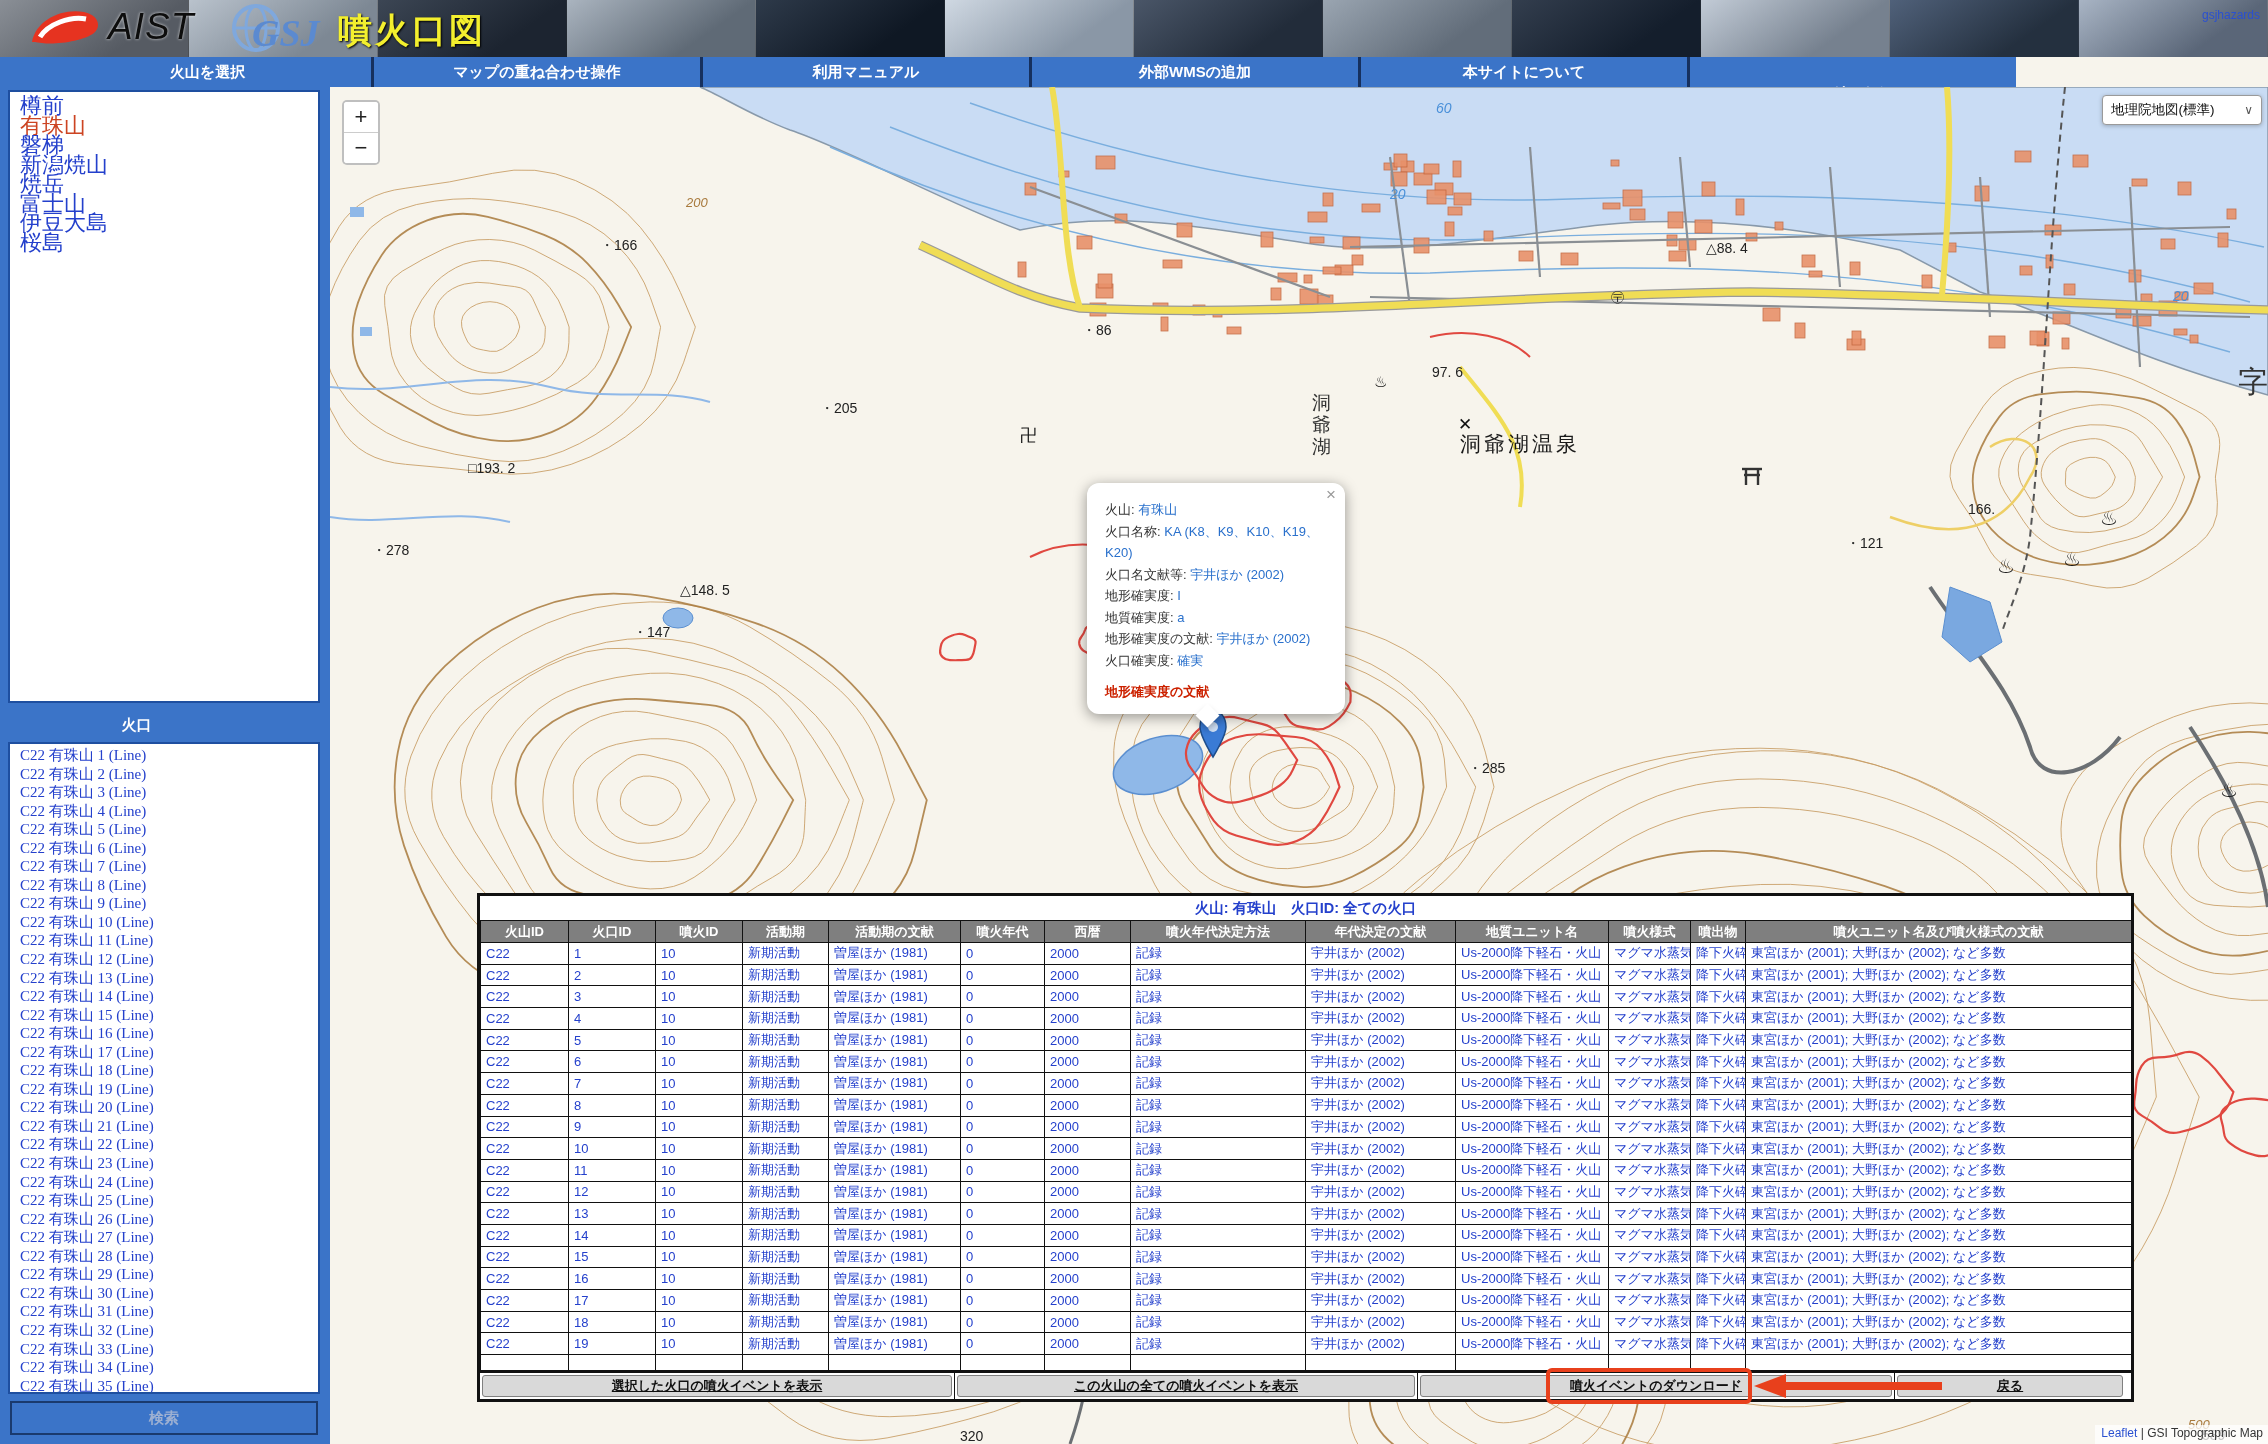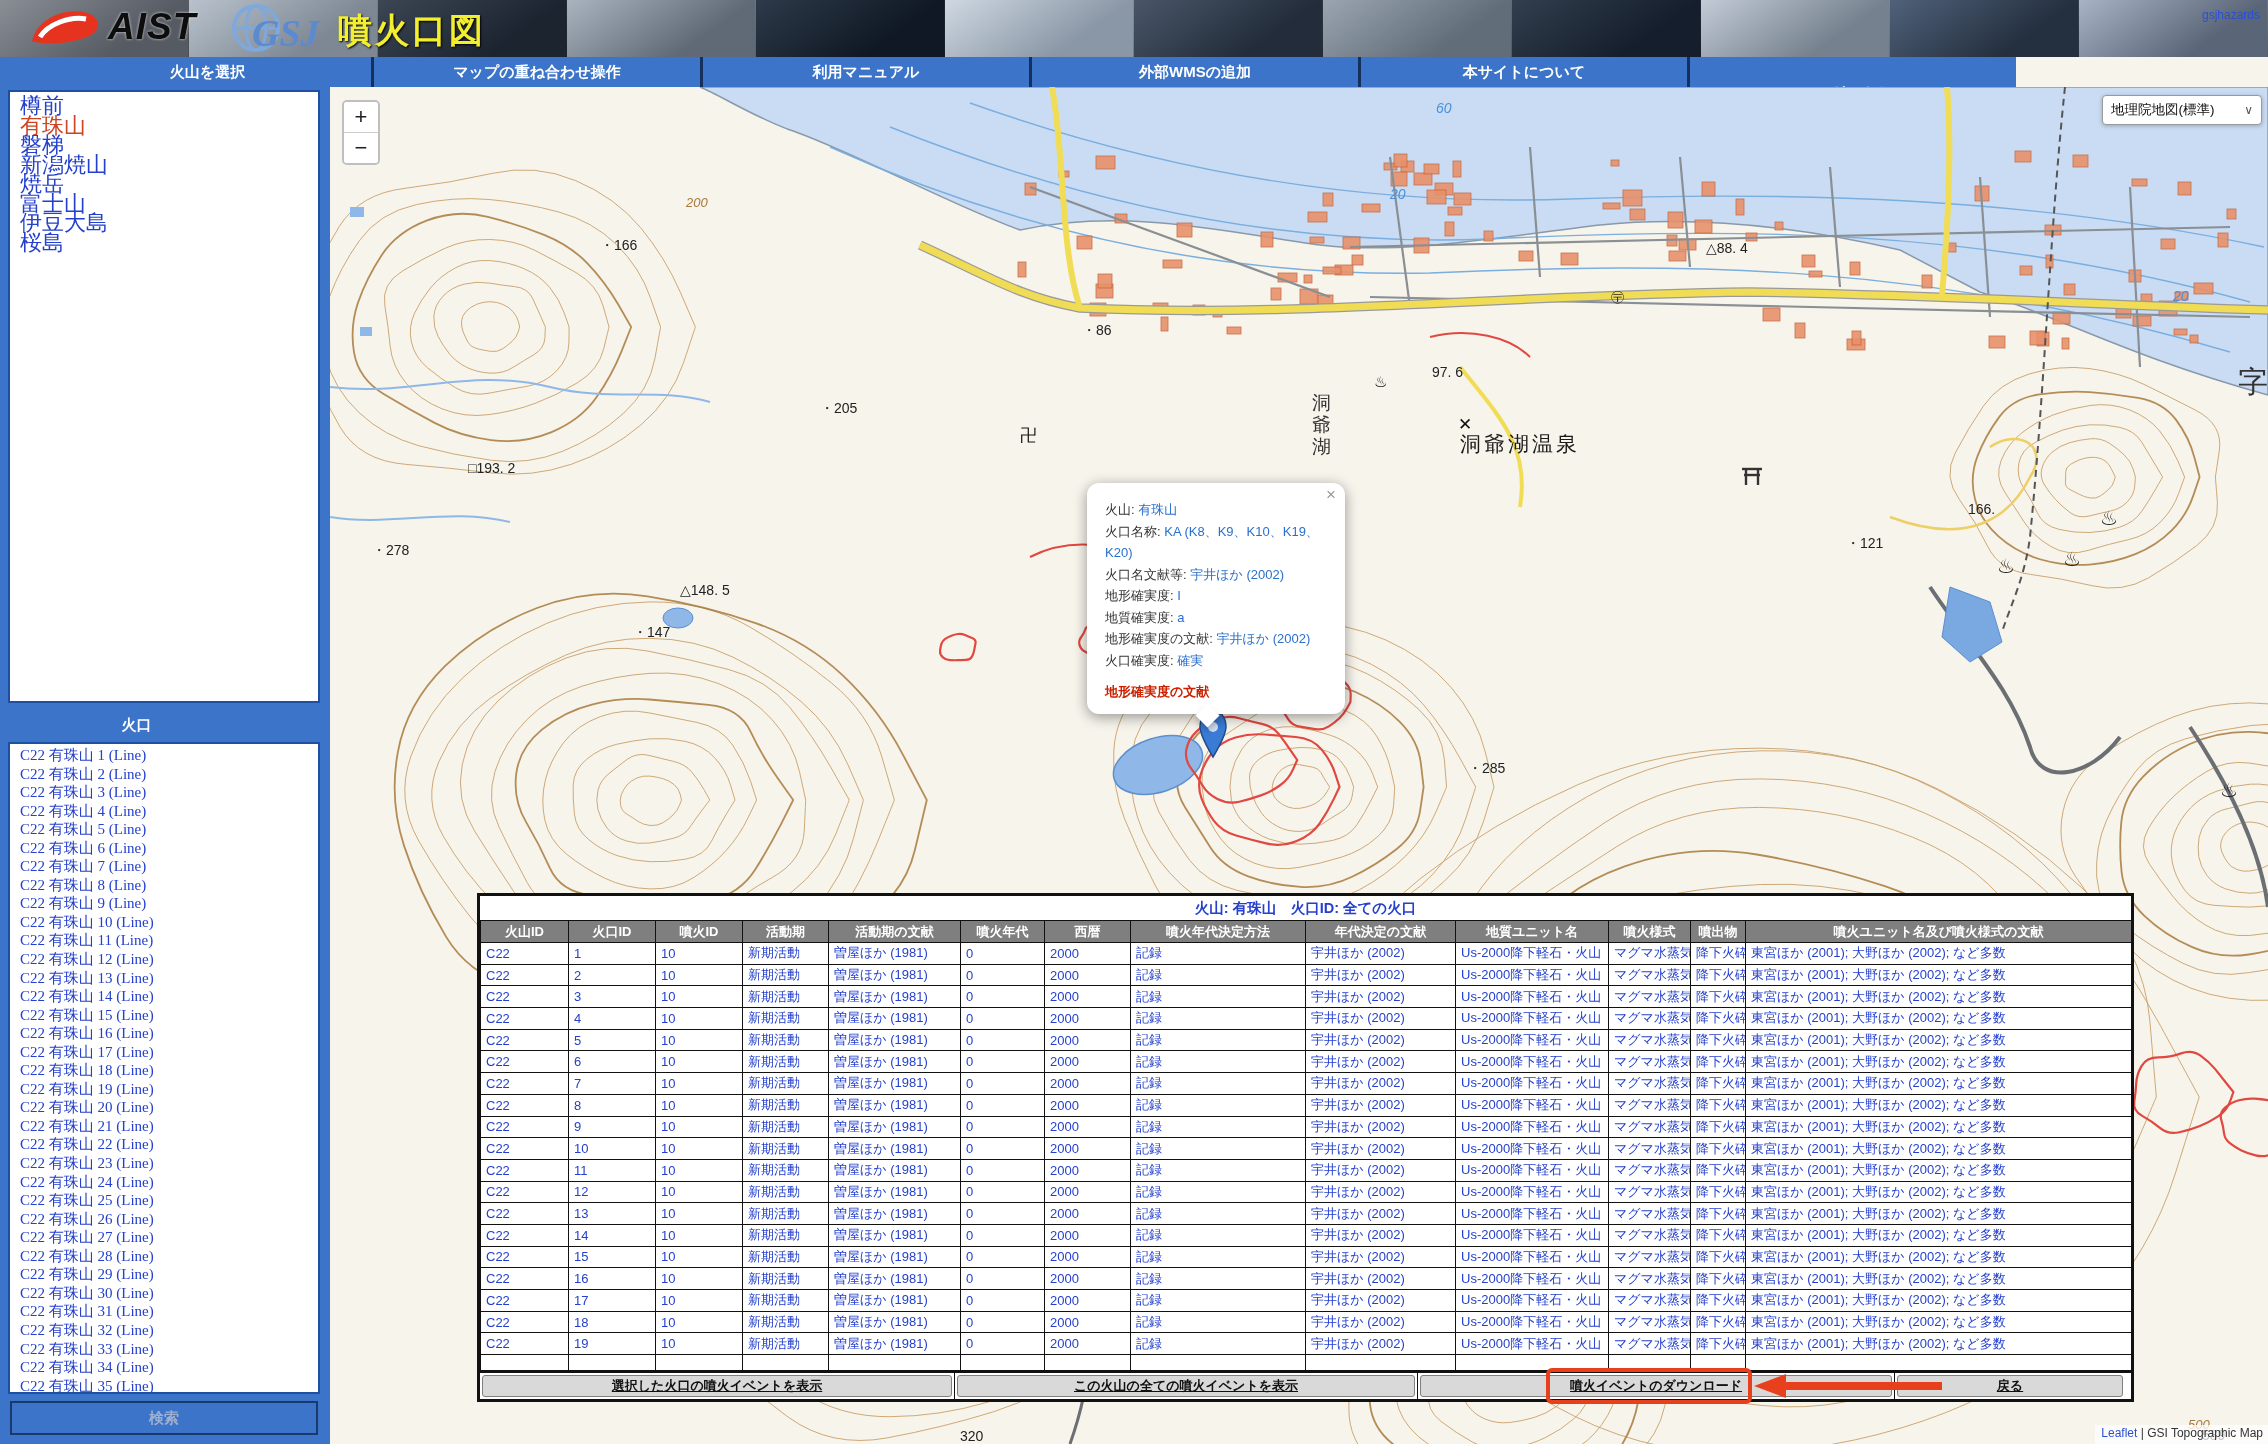--- a/index.html
+++ b/index.html
@@ -2,21 +2,21 @@
 <html><head>
 <meta charset="utf-8">
 <style>
   html,body{margin:0;padding:0;background:#222;}
   #app{position:relative;width:2268px;height:1444px;overflow:hidden;background:#f7f4ec;
        font-family:"Liberation Sans",sans-serif;}
   
   #photo-strip{position:absolute;left:0;top:0;width:2268px;height:57px;display:flex;overflow:hidden;}
   .photo-tile{flex:1 0 auto;height:57px;border-right:1px solid rgba(0,0,0,.35);}
   #logo-aist-swoosh{position:absolute;left:26px;top:4px;width:78px;height:50px;}
-  #logo-aist-text{position:absolute;left:108px;top:6px;font-size:37px;font-weight:bold;font-style:italic;
+  #logo-aist-text{position:absolute;left:108px;top:6px;font-size:37px;font-weight:normal;font-style:italic;
       color:#0d0d0d;letter-spacing:1px;text-shadow:0 0 3px rgba(255,255,255,.8);}
   #logo-gsj{position:absolute;left:222px;top:2px;width:100px;height:54px;}
   #app-title{position:absolute;left:338px;top:8px;font-size:34px;font-weight:bold;color:#f3ef2e;
       letter-spacing:3px;text-shadow:1px 1px 2px #000;}
   #top-right-link{position:absolute;right:8px;top:8px;font-size:12px;color:#2a50d0;cursor:pointer;}
   
   #nav-bar{position:absolute;left:0;top:57px;width:1972px;height:30px;background:#3b74c8;
       border-bottom:2px solid #16305e;display:flex;padding-left:44px;}
   #sidebar-header{width:330px;height:100%;display:flex;align-items:center;justify-content:center;
       color:#fff;font-weight:bold;font-size:15px;border-right:3px solid #16305e;box-sizing:border-box;}

